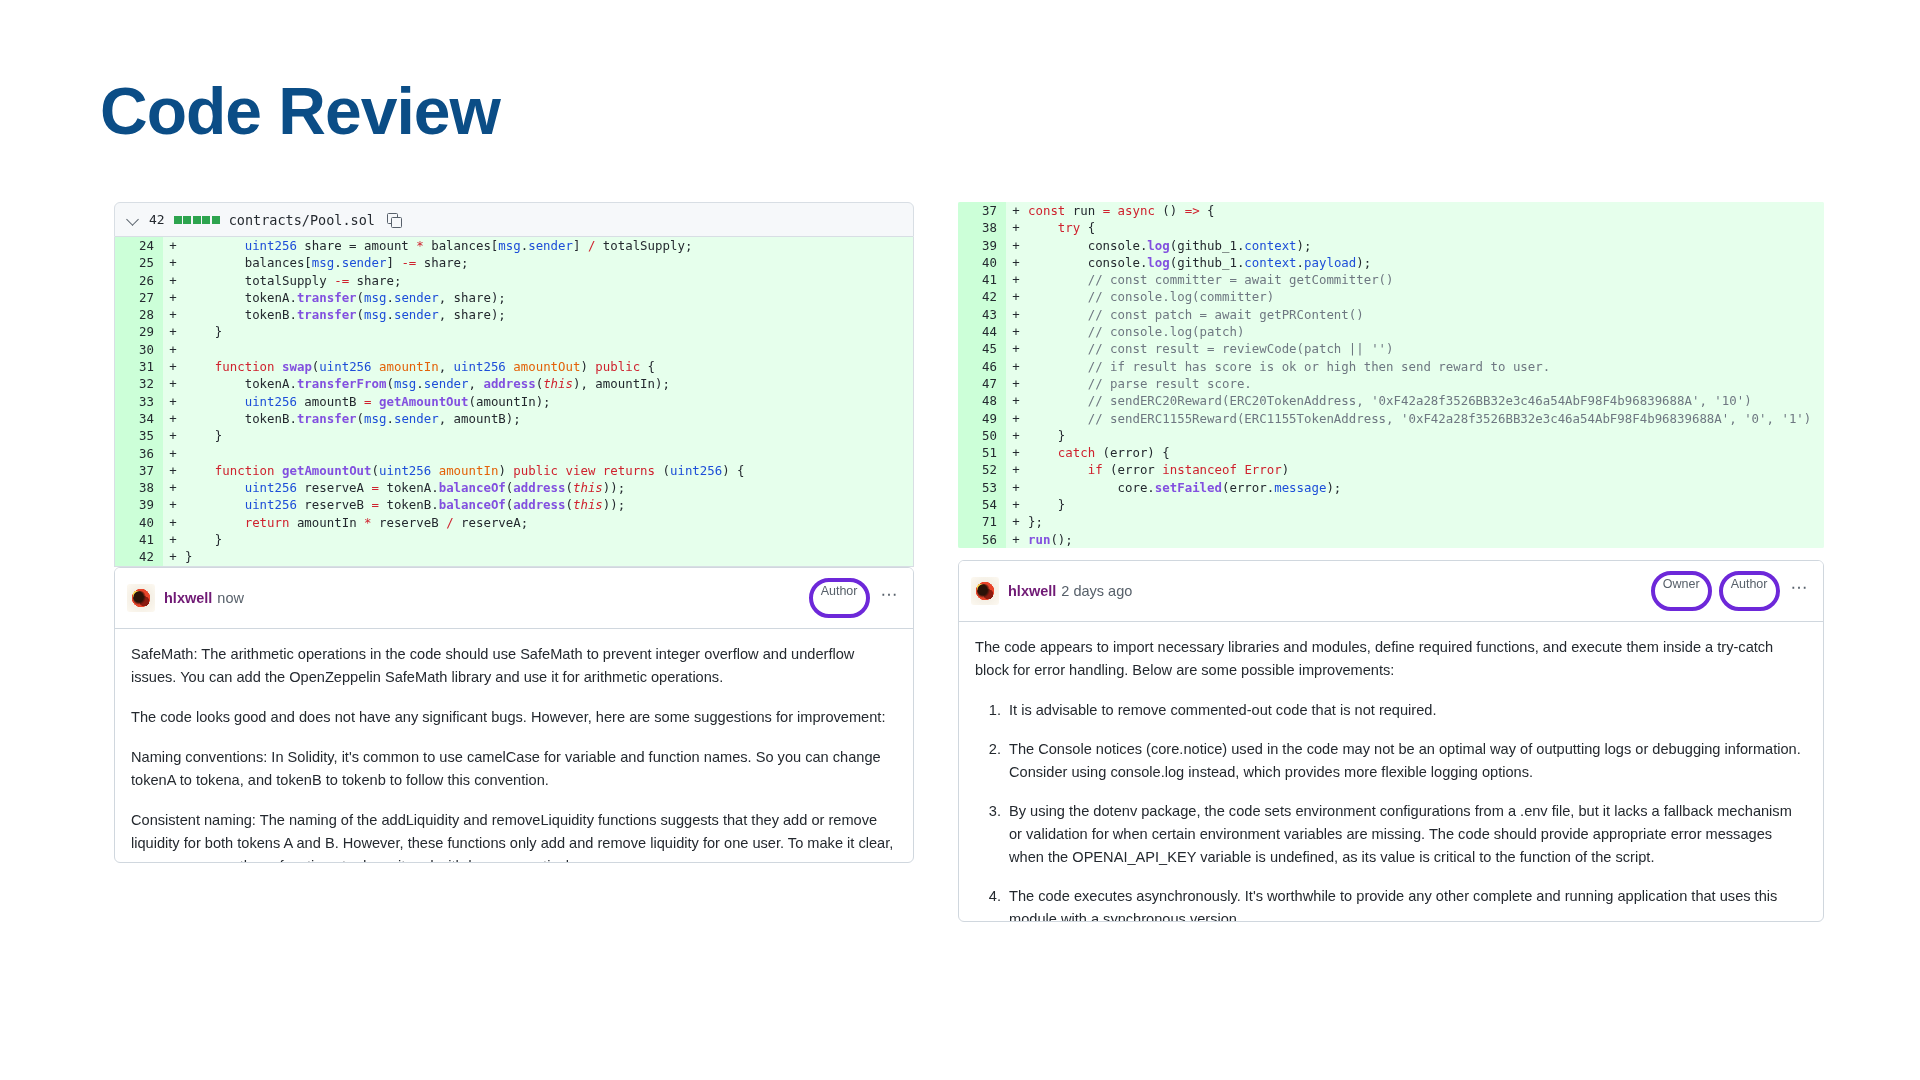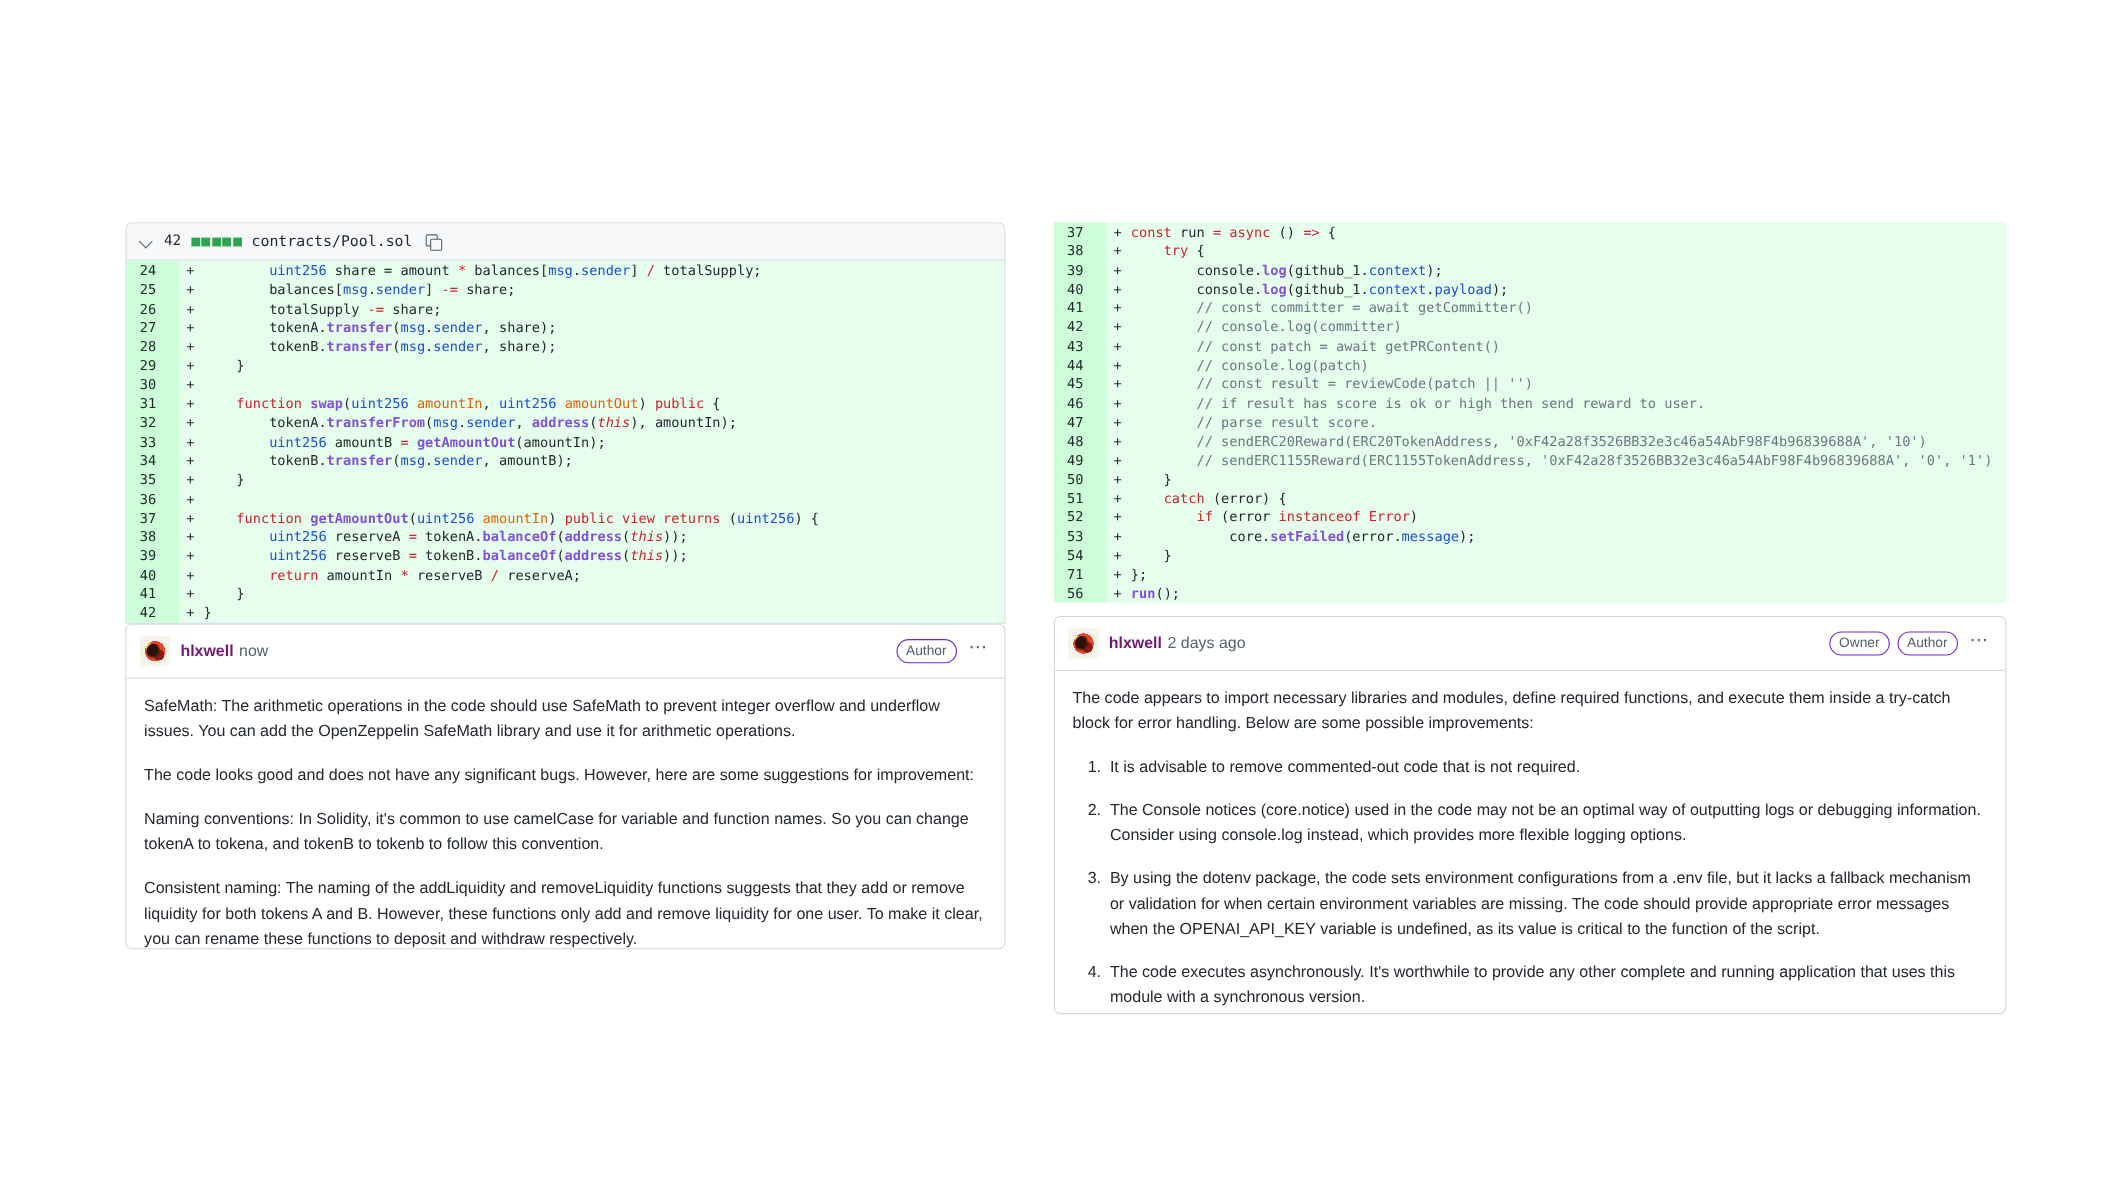--- a/index.html
+++ b/index.html
@@ -66,21 +66,21 @@
   }
   #right-panel .codebox { border: none; border-radius: 2px; }
   .crow {
     display: flex; align-items: stretch;
     font-family: "DejaVu Sans Mono", monospace;
     font-size: 12.4px; line-height: 17.3px;
     background: #e6ffec;
     white-space: pre;
   }
   .ln {
-    width: 48px; min-width: 48px; text-align: center; padding-right: 9px;
+    width: 48px; min-width: 48px; text-align: right; padding-right: 9px;
     color: #24292f; background: #ccffd8; user-select: none;
   }
   .sign {
     width: 20px; min-width: 20px; text-align: center;
     color: #24292f; background: #e6ffec; user-select: none;
   }
   .code { flex: 1; padding-left: 2px; color: #24292f; overflow: hidden; }
 
   
   .k  { color: #cf222e; }   
@@ -114,22 +114,22 @@
   }
   .avatar::after {
     content:""; position:absolute; left:6px; top:7px; width:14px; height:15px;
     background: radial-gradient(ellipse at 40% 40%, #2b1208 0 40%, rgba(43,18,8,0) 62%);
     border-radius: 50% 50% 45% 55%;
   }
   .uname { font-size: 14.5px; font-weight: bold; color: #701a75; }
   .stamp { font-size: 14.5px; color: #57606a; margin-left: 5px; }
   .spacer { flex: 1; }
   .badge {
-    border: 1px solid #6d28d9; border-radius: 2em;
-    padding: 1px 8px 2px; font-size: 12.5px; color: #57606a;
+    border: 4px solid #6d28d9; border-radius: 2em;
+    padding: 1px 8px 14px; font-size: 12.5px; color: #57606a;
     margin-left: 7px; line-height: 17px; background: #fff; white-space: nowrap;
   }
   .kebab {
     margin-left: 11px; color: #57606a; font-size: 17px;
     letter-spacing: 1.5px; line-height: 10px; padding-bottom: 5px;
   }
   .comment-body {
     padding: 14px 16px 10px 16px;
     font-size: 14.6px; line-height: 1.58; color: #24292f;
   }
@@ -147,20 +147,21 @@
     position: absolute; left: 0; right: 0; top: 1026px;
     text-align: center;
     font-size: 24.5px; font-weight: bold; color: #0b4d86;
   }
 </style>
 </head>
 <body>
 
 <div id="page">
 
+  <div id="title">Code Review</div>
 
   <div class="panel" id="left-panel">
 
     <div class="file-header">
       <span class="chevron"></span>
       <span>42</span>
       <span class="diffstat" id="left-diffstat">
           <i></i>
           <i></i>
           <i></i>

